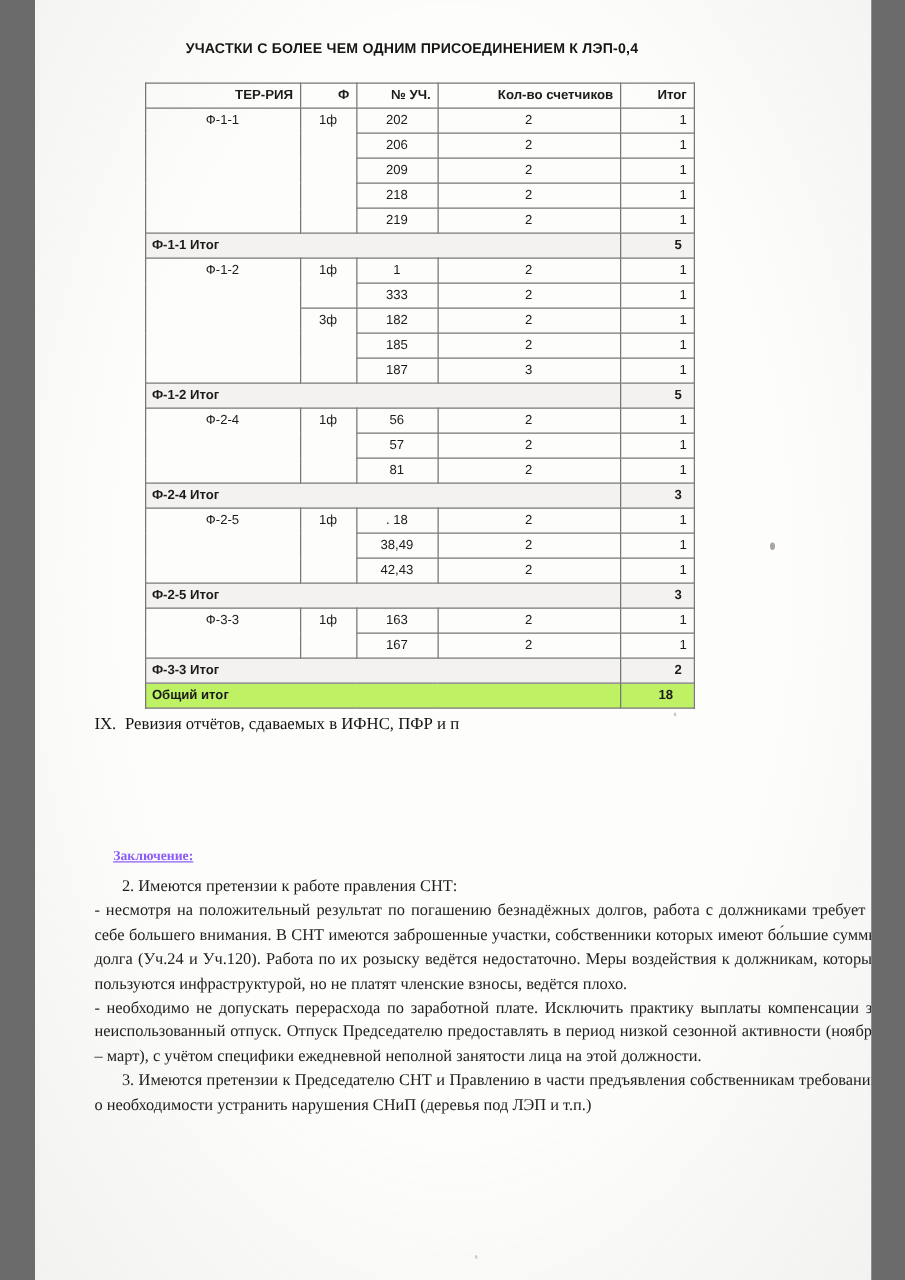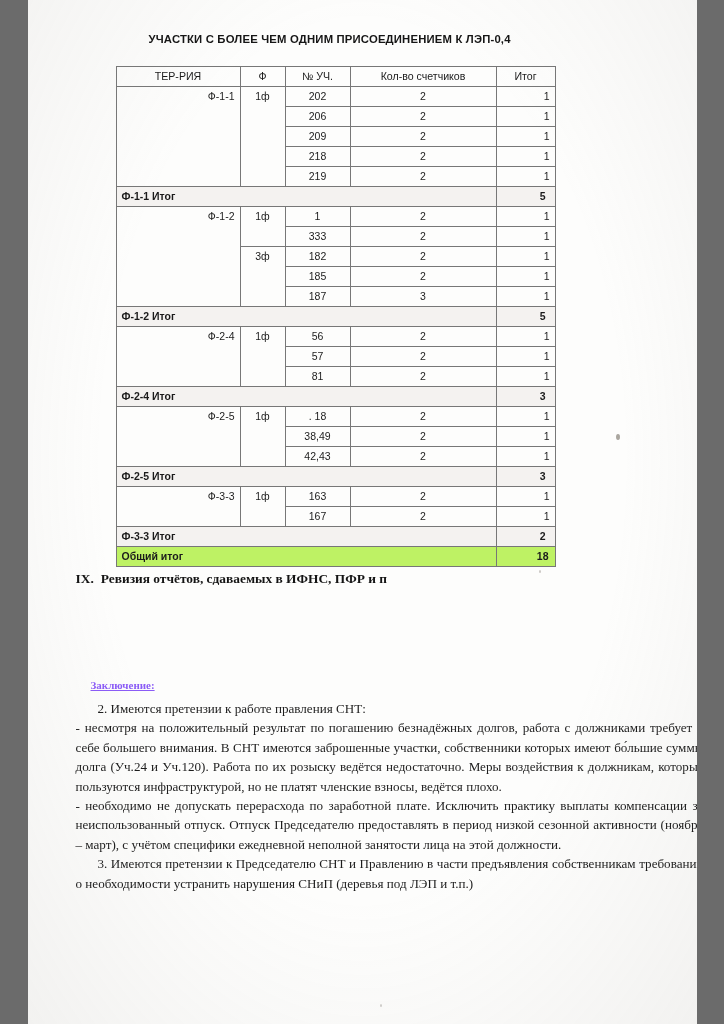--- a/index.html
+++ b/index.html
@@ -65,25 +65,25 @@
   table.meters td, table.meters th {
     border: 1px solid #777;
     padding: 0 5px;
     height: 19px;
     line-height: 19px;
     font-weight: normal;
     overflow: hidden;
     white-space: nowrap;
   }
   table.meters thead th {
-    font-weight: normal;
+    font-weight: bold;
     font-size: 10.6px;
-    text-align: center;
-  }
-  th.c-ter, td.c-ter { width: 113px; text-align: right; }
+    text-align: right;
+  }
+  th.c-ter, td.c-ter { width: 113px; text-align: center; }
   th.c-f,   td.c-f   { width: 34px;  text-align: center; }
   th.c-uch, td.c-uch { width: 54px;  text-align: center; padding-right: 12px; }
   th.c-cnt, td.c-cnt { width: 135px; text-align: center; }
   th.c-tot, td.c-tot { width: 48px;  text-align: right; padding-right: 9px; }
   th.c-f   { text-align: center; }
   th.c-uch { text-align: center; padding-right: 5px; }
   th.c-tot { text-align: center; padding-right: 5px; }
 
   td.group-label { vertical-align: top; padding-top: 1px; }
   td.phase-cell  { vertical-align: top; padding-top: 1px; text-align: center; }
@@ -92,29 +92,29 @@
     font-weight: bold;
     background: #f4f2f0;
   }
   tr.subtotal td.sub-name { text-align: left; }
   tr.subtotal td.sub-val  { text-align: right; padding-right: 9px; }
   tr.grand td {
     font-weight: bold;
     background: #bef264;
   }
   tr.grand td.sub-name { text-align: left; }
-  tr.grand td.sub-val  { text-align: right; padding-right: 6px; }
+  tr.grand td.sub-val  { text-align: right; padding-right: 16px; }
 
   
   .section-heading {
     position: absolute;
     left: 48px;
     top: 571px;
     font-family: "Liberation Serif", serif;
-    font-weight: bold;
+    font-weight: normal;
     font-size: 13.4px;
     color: #141414;
     white-space: nowrap;
   }
   .section-heading .num { margin-right: 7px; }
 
   .body-block {
     position: absolute;
     left: 48px;
     width: 628px;

